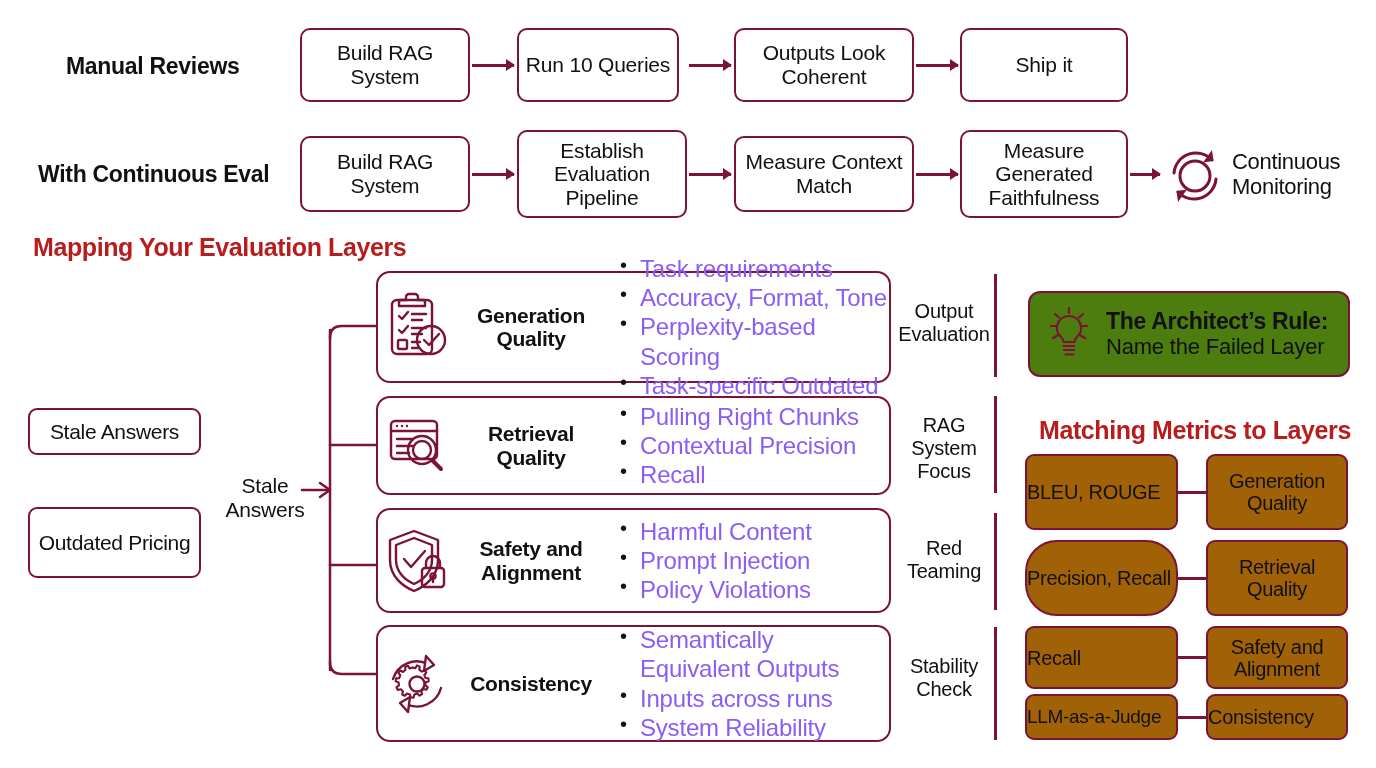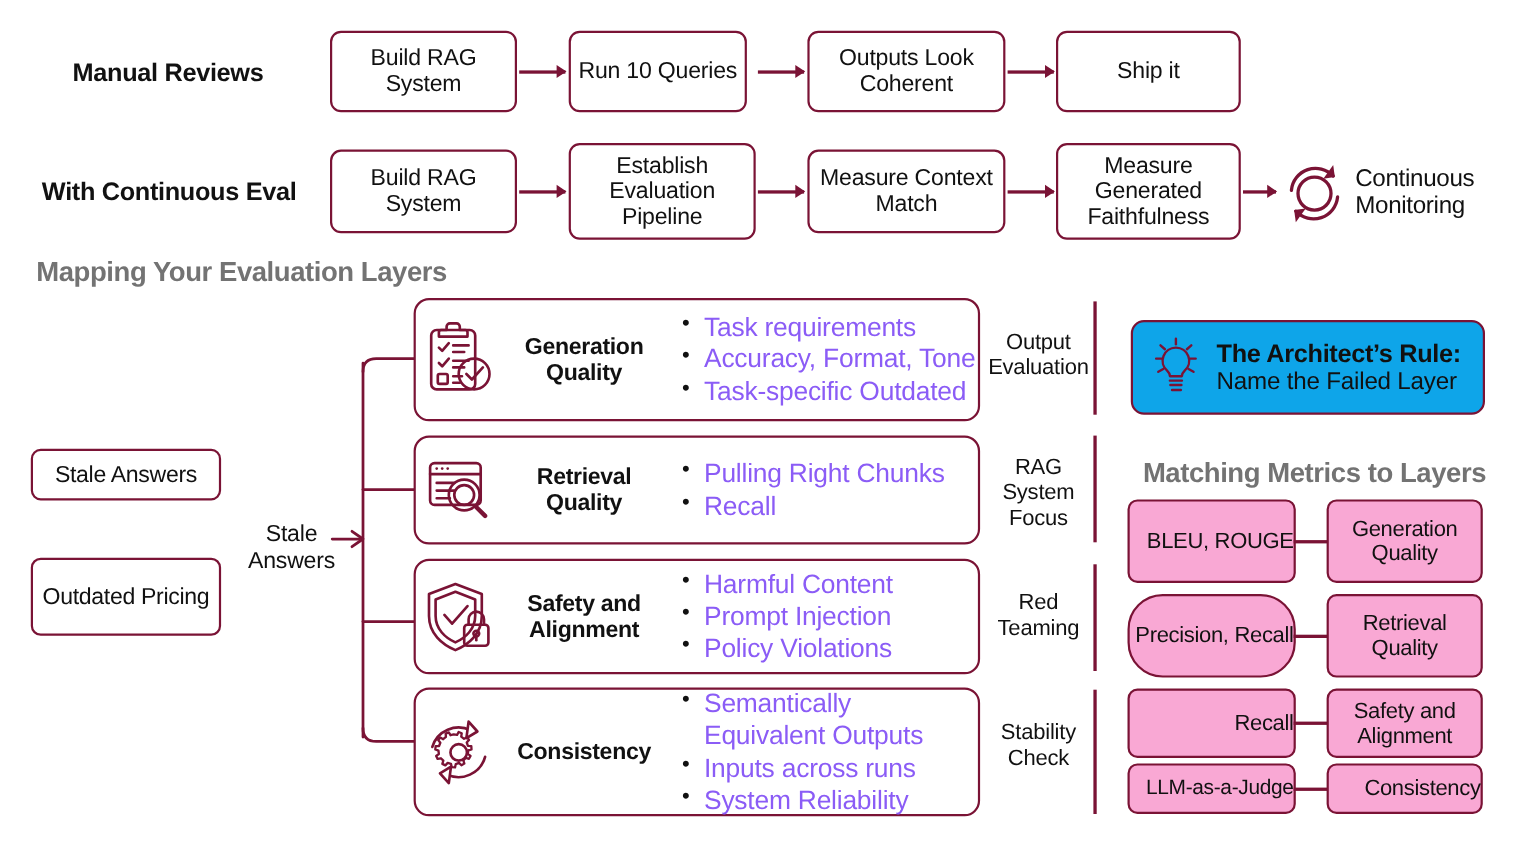--- a/index.html
+++ b/index.html
@@ -25,21 +25,21 @@
   .arrow{position:absolute;height:2.5px;background:#7a1335;}
   .arrow:after{
     content:"";position:absolute;right:-1px;top:50%;
     width:0;height:0;border-left:9px solid #7a1335;
     border-top:6px solid transparent;border-bottom:6px solid transparent;
     transform:translateY(-50%);
   }
 
   
   .sect-title{
-    position:absolute;font-weight:bold;font-size:25px;color:#737373;
+    position:absolute;font-weight:bold;font-size:25px;color:#b91c1c;
     letter-spacing:-0.4px;white-space:nowrap;
   }
 
   
   .layer-card{
     position:absolute;box-sizing:border-box;
     border:2.5px solid #7a1335;border-radius:14px;background:#fff;
     display:flex;align-items:center;
   }
   .layer-icon{width:78px;flex:0 0 78px;display:flex;align-items:center;justify-content:center;}
@@ -60,31 +60,31 @@
   
   .focus-label{
     position:absolute;text-align:center;font-size:20px;line-height:1.15;
     color:#111;letter-spacing:-0.2px;
   }
   .focus-rule{position:absolute;width:2.5px;background:#7a1335;}
 
   
   .rule-box{
     position:absolute;box-sizing:border-box;
-    border:2.5px solid #7a1335;border-radius:12px;background:#0ea5e9;
+    border:2.5px solid #7a1335;border-radius:12px;background:#4d7c0f;
     display:flex;align-items:center;padding:0 10px;
   }
   .rule-text{margin-left:8px;}
   .rule-t1{font-weight:bold;font-size:23px;line-height:1.12;letter-spacing:-0.3px;color:#111;}
   .rule-t2{font-size:22px;line-height:1.14;letter-spacing:-0.2px;color:#111;}
 
   .mbox{
     position:absolute;box-sizing:border-box;
-    border:2.5px solid #7a1335;border-radius:9px;background:#f9a8d4;
-    display:flex;align-items:center;justify-content:flex-end;text-align:center;
+    border:2.5px solid #7a1335;border-radius:9px;background:#a16207;
+    display:flex;align-items:center;justify-content:flex-start;text-align:center;
     font-size:20px;line-height:1.1;color:#111;letter-spacing:-0.3px;
   }
   .mlink{position:absolute;height:2.5px;background:#7a1335;}
 
   
   .issue{
     position:absolute;box-sizing:border-box;
     border:2.5px solid #7a1335;border-radius:9px;background:#fff;
     display:flex;align-items:center;justify-content:center;text-align:center;
     font-size:21px;line-height:1.12;color:#111;letter-spacing:-0.3px;
@@ -194,20 +194,21 @@
       <path d="M26 50 h8 M26 56 h6"></path>
       <circle cx="45" cy="48" r="14"></circle>
       <path d="M38 48 l5 5 l10 -11"></path>
     </svg>
   </div>
   <div class="layer-name">Generation Quality</div>
   <div class="layer-bullets">
     <ul>
       <li>Task requirements</li>
       <li>Accuracy, Format, Tone</li>
+      <li>Perplexity-based Scoring</li>
       <li>Task-specific Outdated</li>
     </ul>
   </div>
 </div>
 
 <div class="layer-card" style="left:376px;top:396px;width:515px;height:99px;">
   <div class="layer-icon">
     <svg width="62" height="62" viewBox="0 0 62 62" fill="none" stroke="#7a1335" stroke-width="2.4" stroke-linecap="round" stroke-linejoin="round">
       <rect x="5" y="6" width="46" height="38" rx="4"></rect>
       <path d="M5 16 H51"></path>
@@ -217,20 +218,21 @@
       <path d="M11 24 h16 M11 31 h16 M11 38 h12"></path>
       <circle cx="36" cy="35" r="14"></circle>
       <circle cx="36" cy="35" r="9"></circle>
       <path d="M46 45 L55 54" stroke-width="4"></path>
     </svg>
   </div>
   <div class="layer-name">Retrieval Quality</div>
   <div class="layer-bullets">
     <ul>
       <li>Pulling Right Chunks</li>
+      <li>Contextual Precision</li>
       <li>Recall</li>
     </ul>
   </div>
 </div>
 
 <div class="layer-card" style="left:376px;top:508px;width:515px;height:105px;">
   <div class="layer-icon">
     <svg width="62" height="66" viewBox="0 0 62 66" fill="none" stroke="#7a1335" stroke-width="2.4" stroke-linecap="round" stroke-linejoin="round">
       <path d="M28 3 L52 12 v20 c0 16 -12 26 -24 31 C16 58 4 48 4 32 V12 z"></path>
       <path d="M28 10 L46 17 v15 c0 12 -9 20 -18 24 C19 52 10 44 10 32 V17 z"></path>

